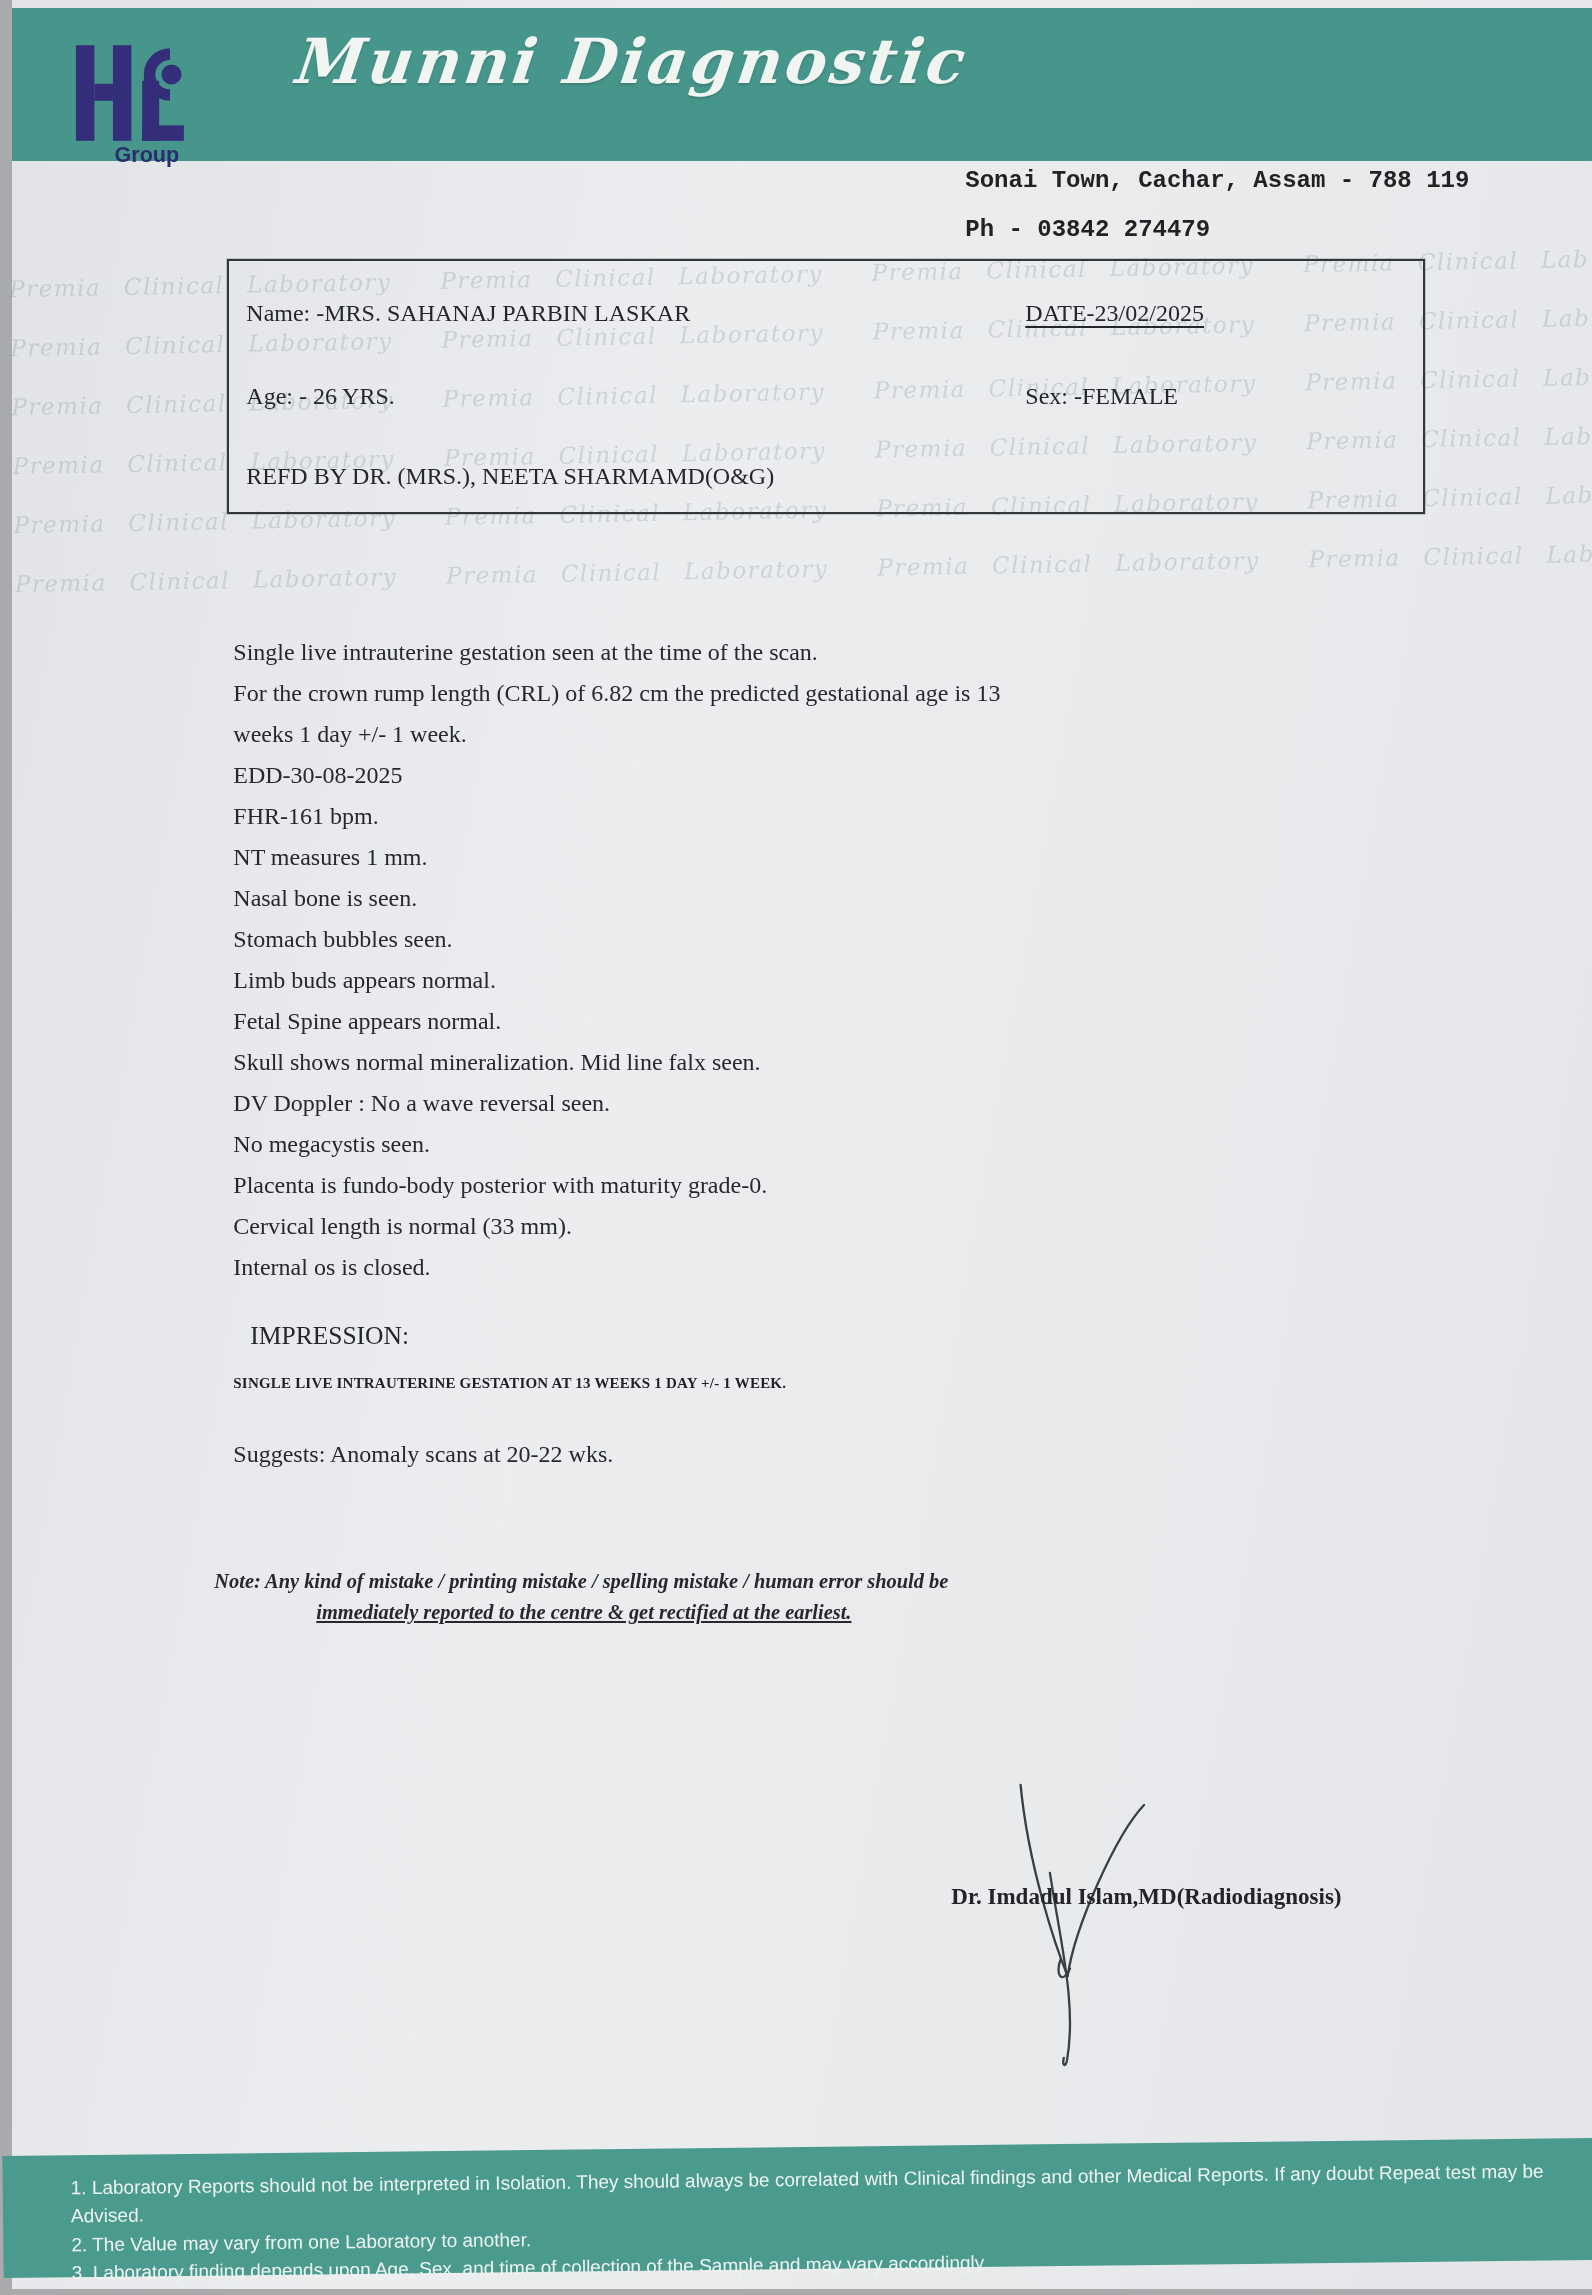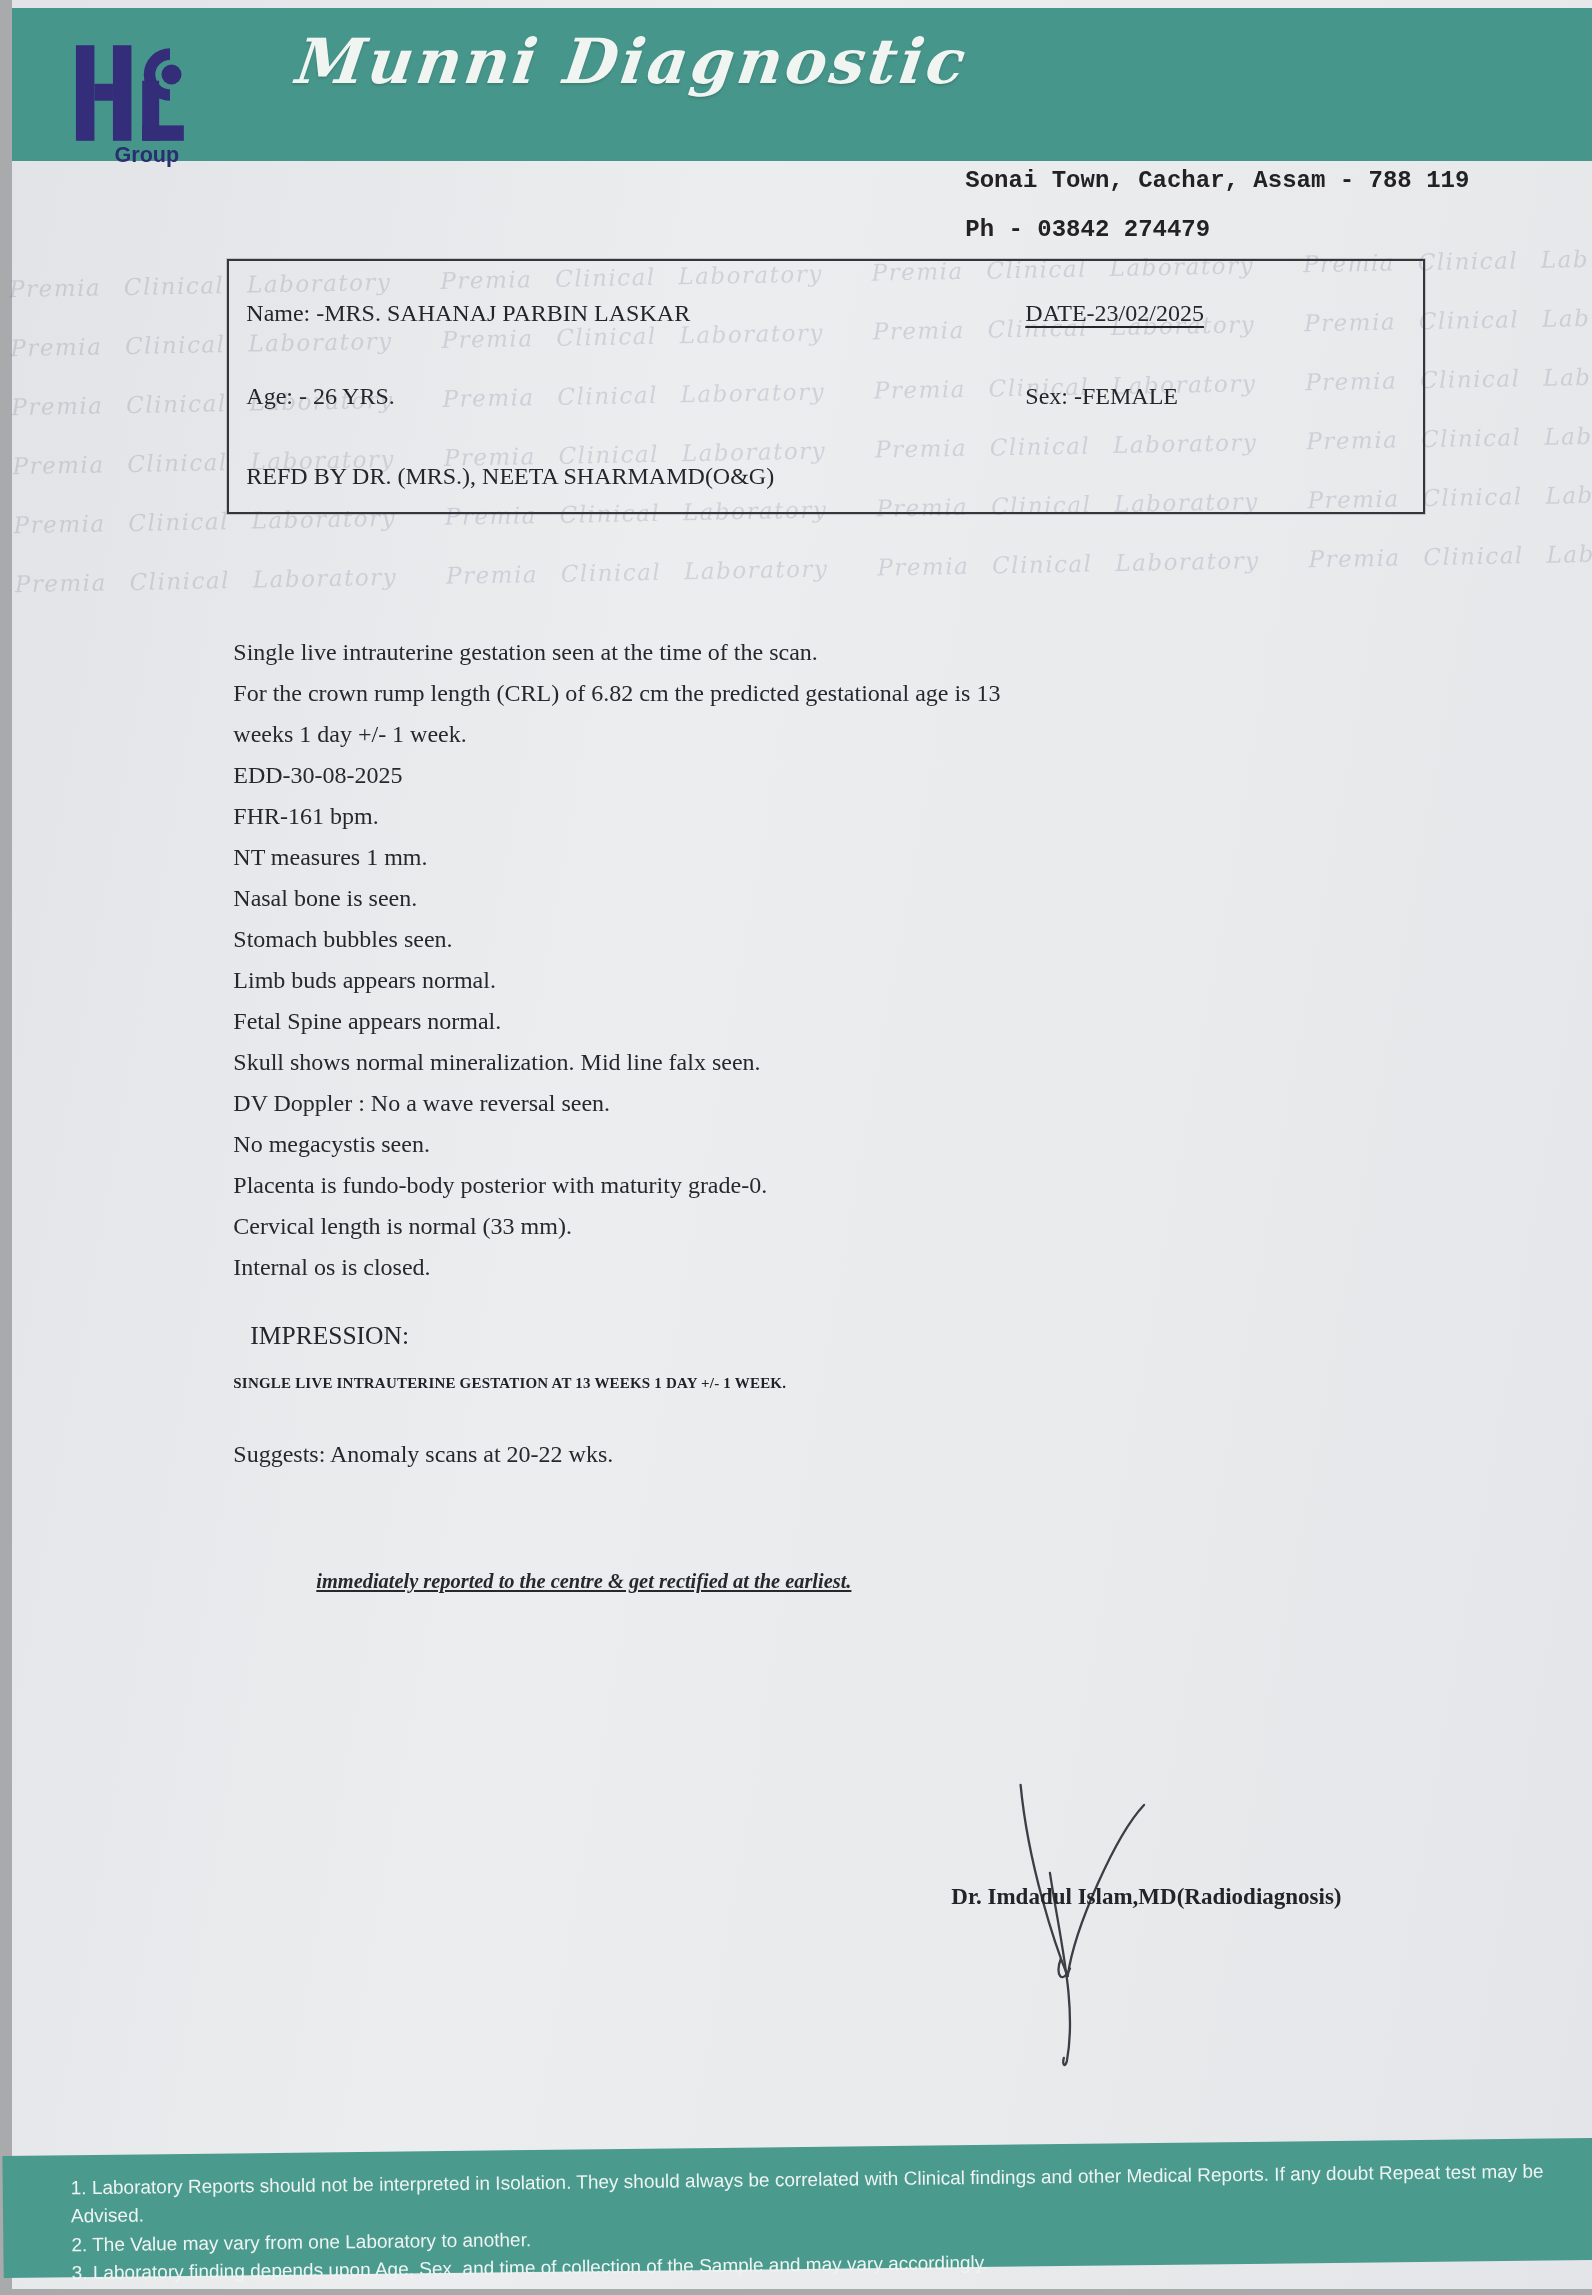--- a/index.html
+++ b/index.html
@@ -101,20 +101,21 @@
     </div>
 
 
     <div class="findings"><div>Single live intrauterine gestation seen at the time of the scan.</div><div>For the crown rump length (CRL) of 6.82 cm the predicted gestational age is 13</div><div>weeks 1 day +/- 1 week.</div><div>EDD-30-08-2025</div><div>FHR-161 bpm.</div><div>NT measures 1 mm.</div><div>Nasal bone is seen.</div><div>Stomach bubbles seen.</div><div>Limb buds appears normal.</div><div>Fetal Spine appears normal.</div><div>Skull shows normal mineralization. Mid line falx seen.</div><div>DV Doppler : No a wave reversal seen.</div><div>No megacystis seen.</div><div>Placenta is fundo-body posterior with maturity grade-0.</div><div>Cervical length is normal (33 mm).</div><div>Internal os is closed.</div></div>
 
     <div class="impression-label">IMPRESSION:</div>
     <div class="impression-text">SINGLE LIVE INTRAUTERINE GESTATION AT 13 WEEKS 1 DAY +/- 1 WEEK.</div>
     <div class="suggestion">Suggests: Anomaly scans at 20-22 wks.</div>
 
     <div class="note">
+      <div>Note: Any kind of mistake / printing mistake / spelling mistake / human error should be</div>
       <div class="note-l2">immediately reported to the centre &amp; get rectified at the earliest.</div>
     </div>
 
     <svg class="signature-svg" width="162" height="301" viewBox="0 0 210 390" xmlns="http://www.w3.org/2000/svg">
       <g fill="none" stroke="#3a3f45" stroke-width="3" stroke-linecap="round">
         <path d="M28,14 C38,120 74,225 89,262"></path>
         <path d="M89,262 C98,198 152,78 188,40"></path>
         <path d="M66,128 C80,220 101,300 88,372 C85,382 82,376 84,368"></path>
         <path d="M80,240 c-8,20 2,34 12,12"></path>
       </g>

